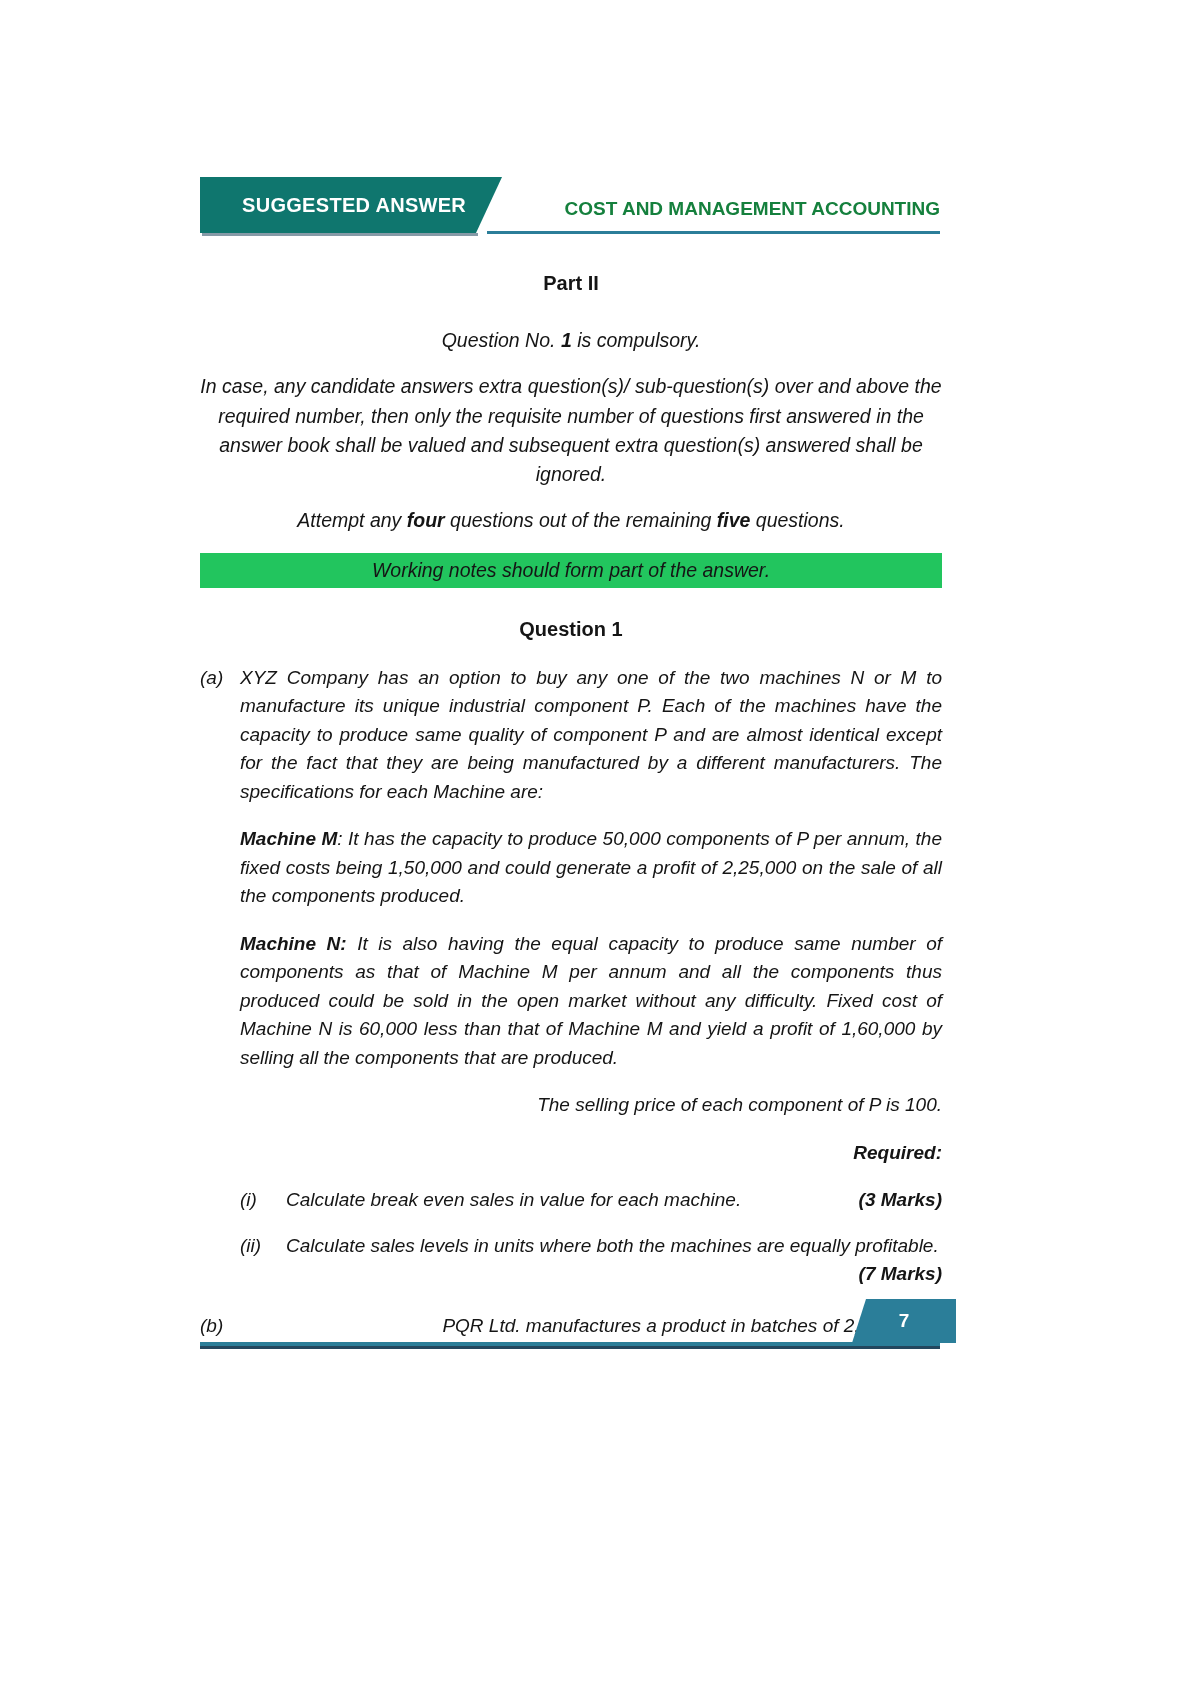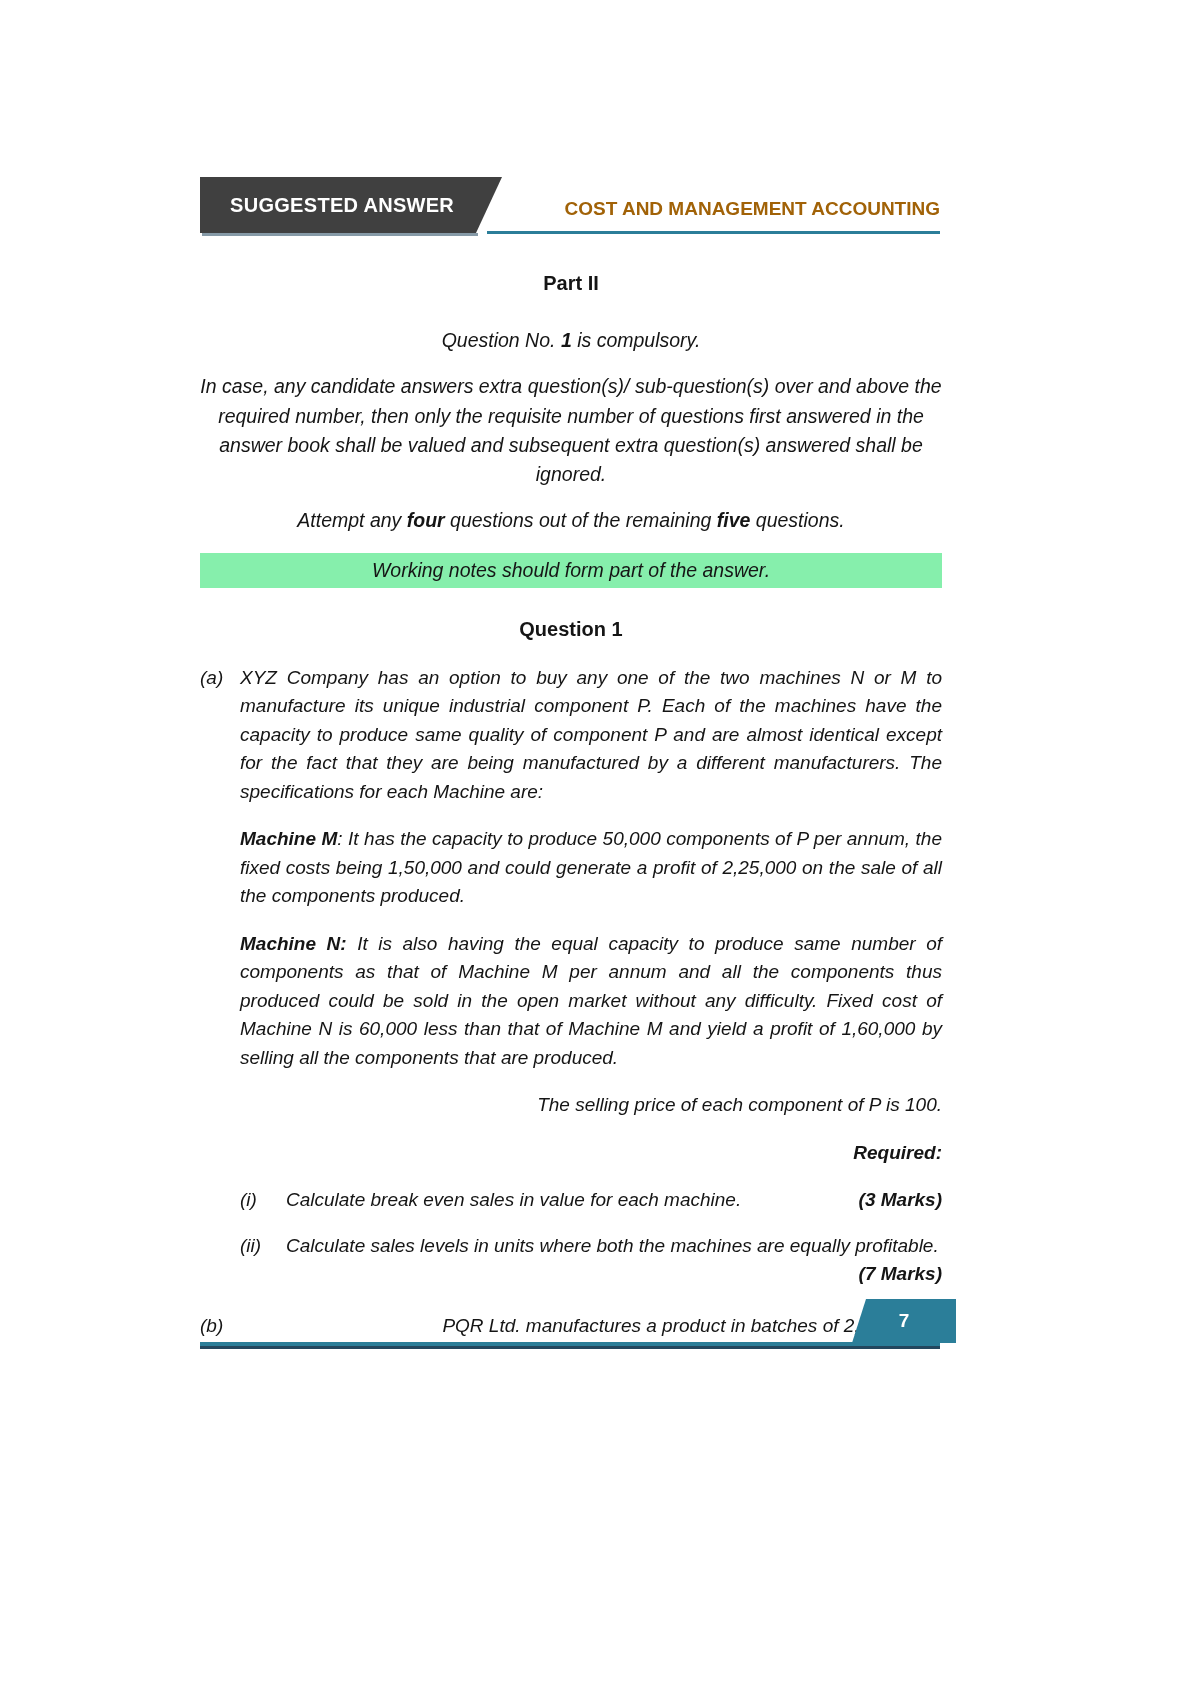--- a/index.html
+++ b/index.html
@@ -11,45 +11,45 @@
     font-family:"Liberation Sans",sans-serif;
     color:#151515;
     overflow:hidden;
   }
 
   
   .banner{
     position:absolute;
     left:200px; top:177px;
     width:302px; height:56px;
-    background:#404040;
+    background:#0f766e;
     color:#ffffff;
     font-weight:bold;
     font-size:20px;
     letter-spacing:.3px;
     display:flex; align-items:center;
-    padding-left:30px;
+    padding-left:42px;
     box-sizing:border-box;
     clip-path:polygon(0 0,100% 0,calc(100% - 26px) 100%,0 100%);
   }
   .banner-shadow{
     position:absolute;
     left:202px; top:233px;
     width:276px; height:3px;
     background:#23475e;
     opacity:.55;
   }
   .header-title{
     position:absolute;
     left:560px; top:198px;
     width:380px;
     text-align:right;
     font-weight:bold;
     font-size:19px;
-    color:#a16207;
+    color:#15803d;
   }
   .header-rule{
     position:absolute;
     left:487px; top:231px;
     width:453px; height:3px;
     background:#2b7e99;
   }
 
   
   .content{
@@ -66,21 +66,21 @@
     font-size:20px;
   }
   .pre{
     margin:0 0 17px 0;
     text-align:center;
     font-style:italic;
     font-size:19.5px;
   }
   .pre b{font-weight:bold;}
   .highlight{
-    background:#86efac;
+    background:#22c55e;
     display:block;
     padding:3px 0;
     font-style:italic;
   }
   .q-heading{
     margin:26px 0 20px 0;
     font-weight:bold;
     font-size:20px;
     font-style:normal;
     text-align:center;

